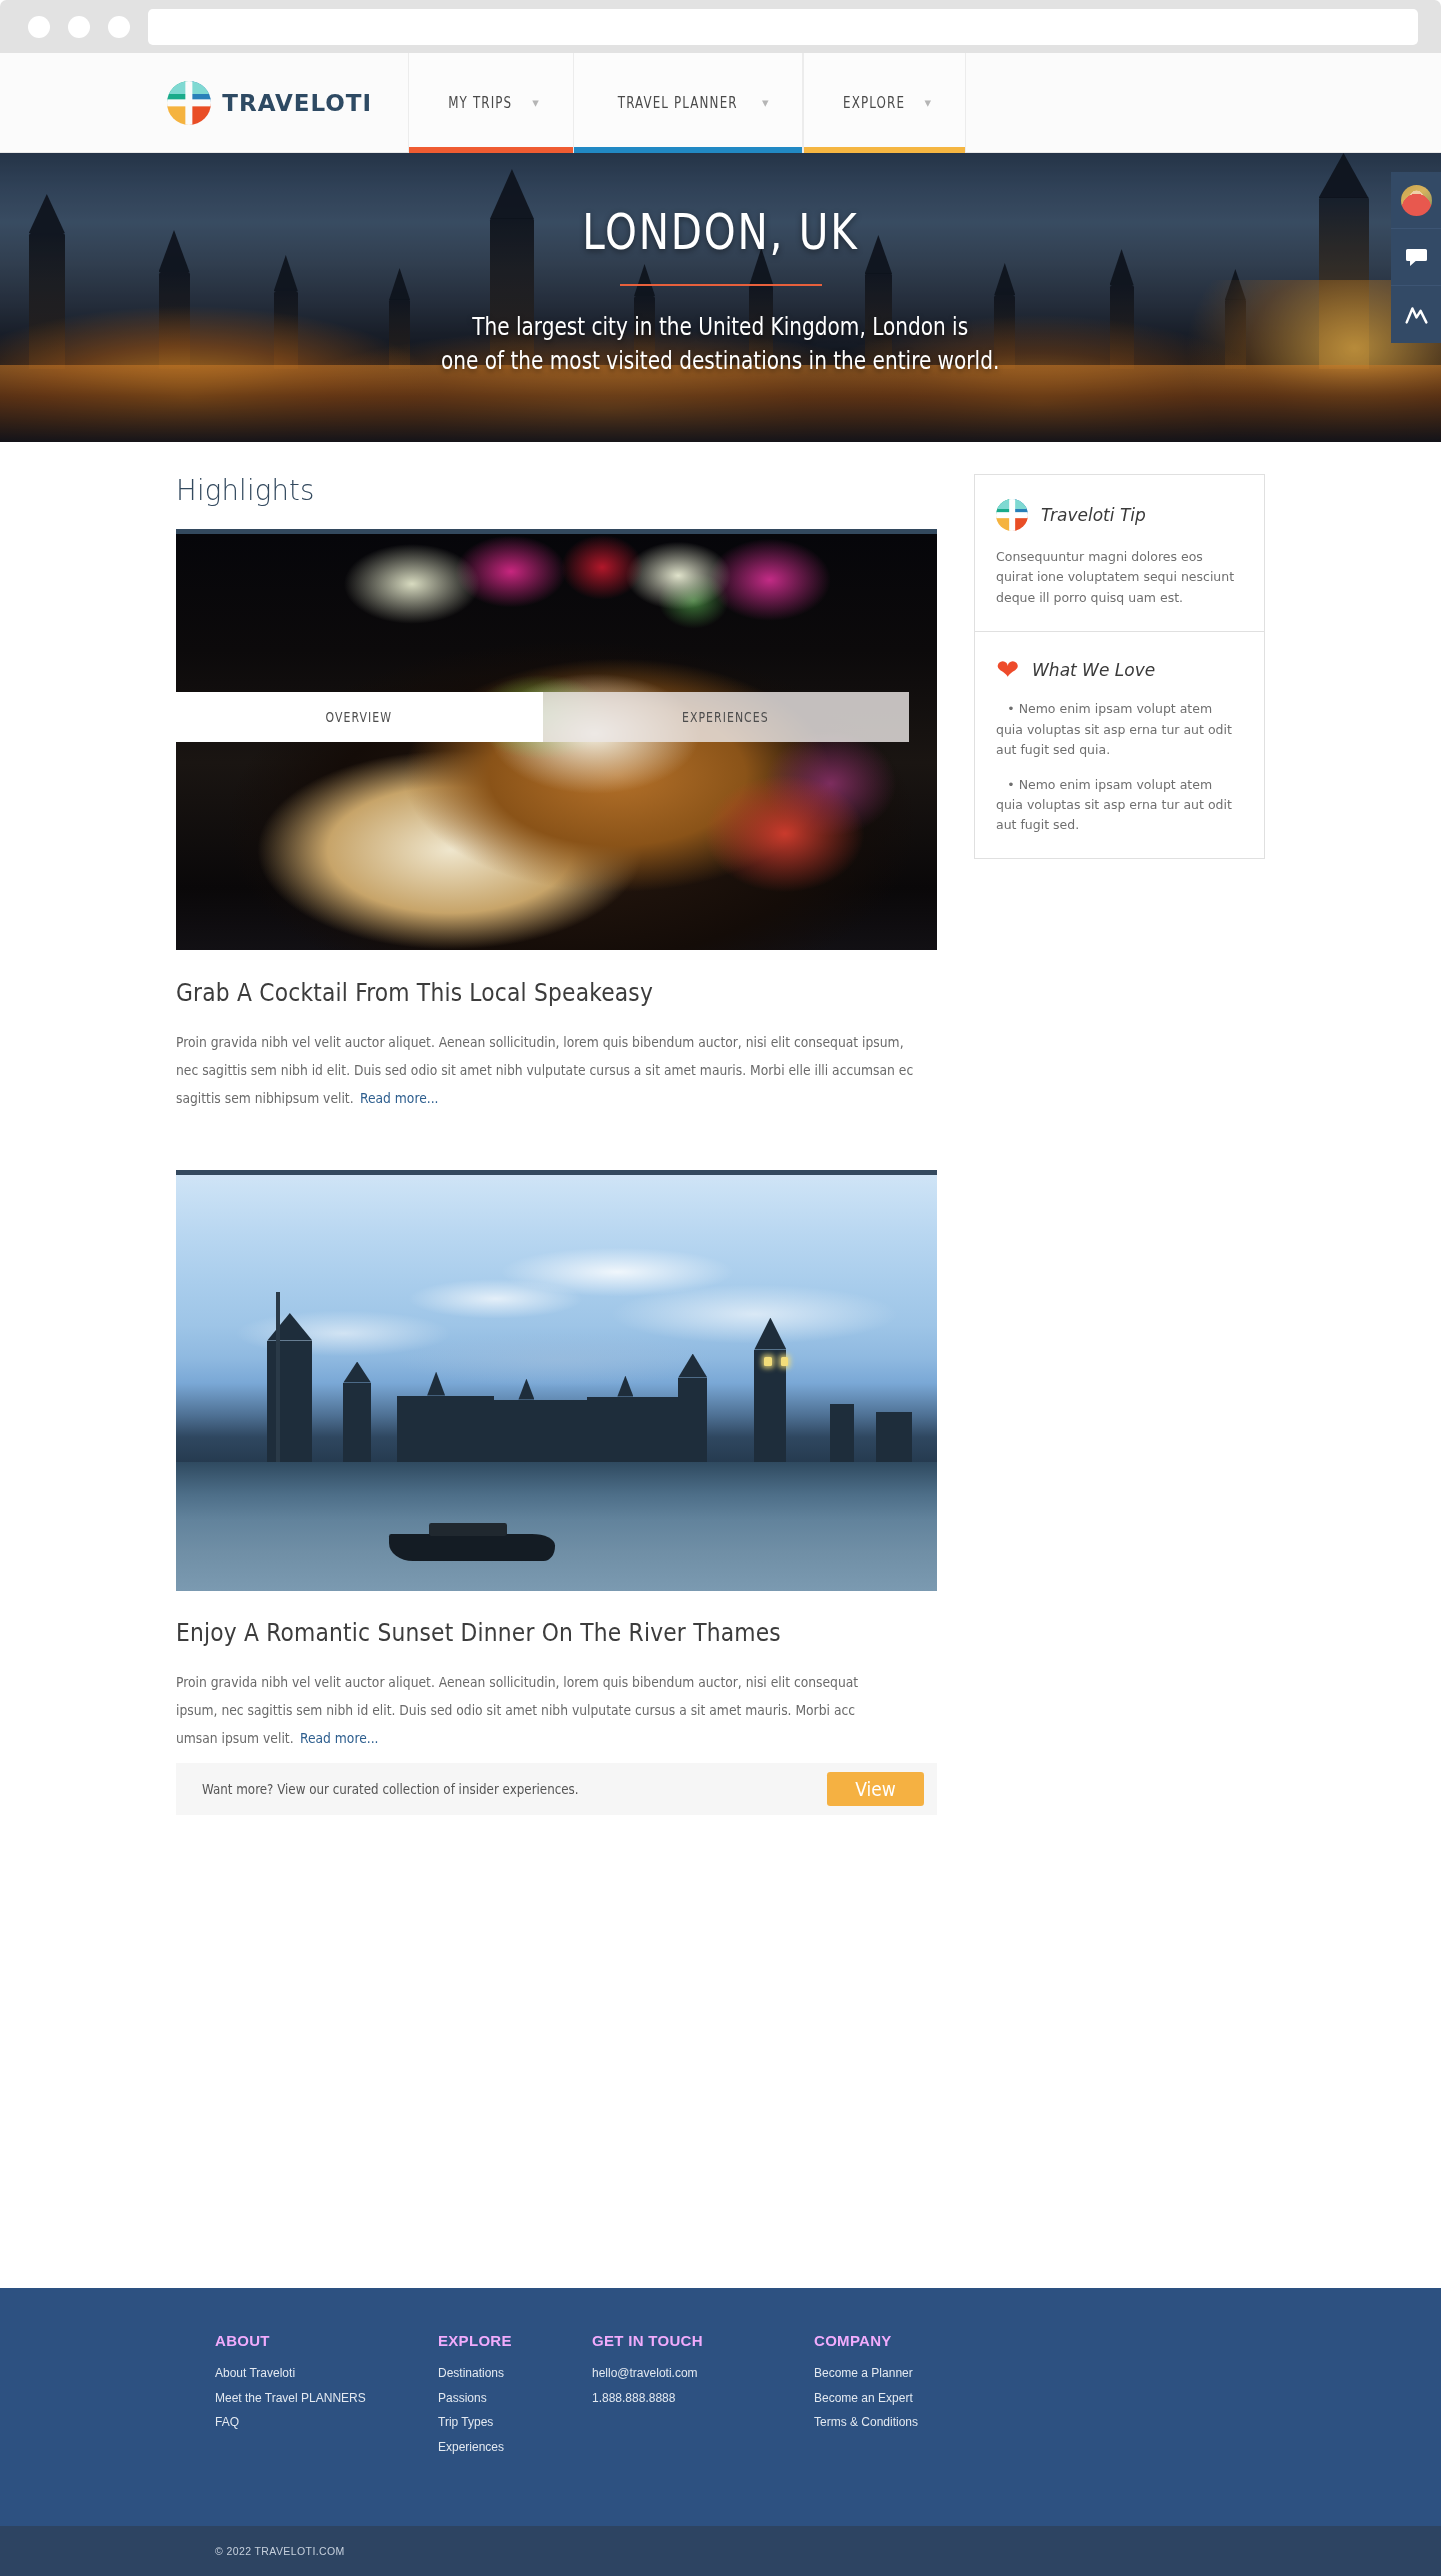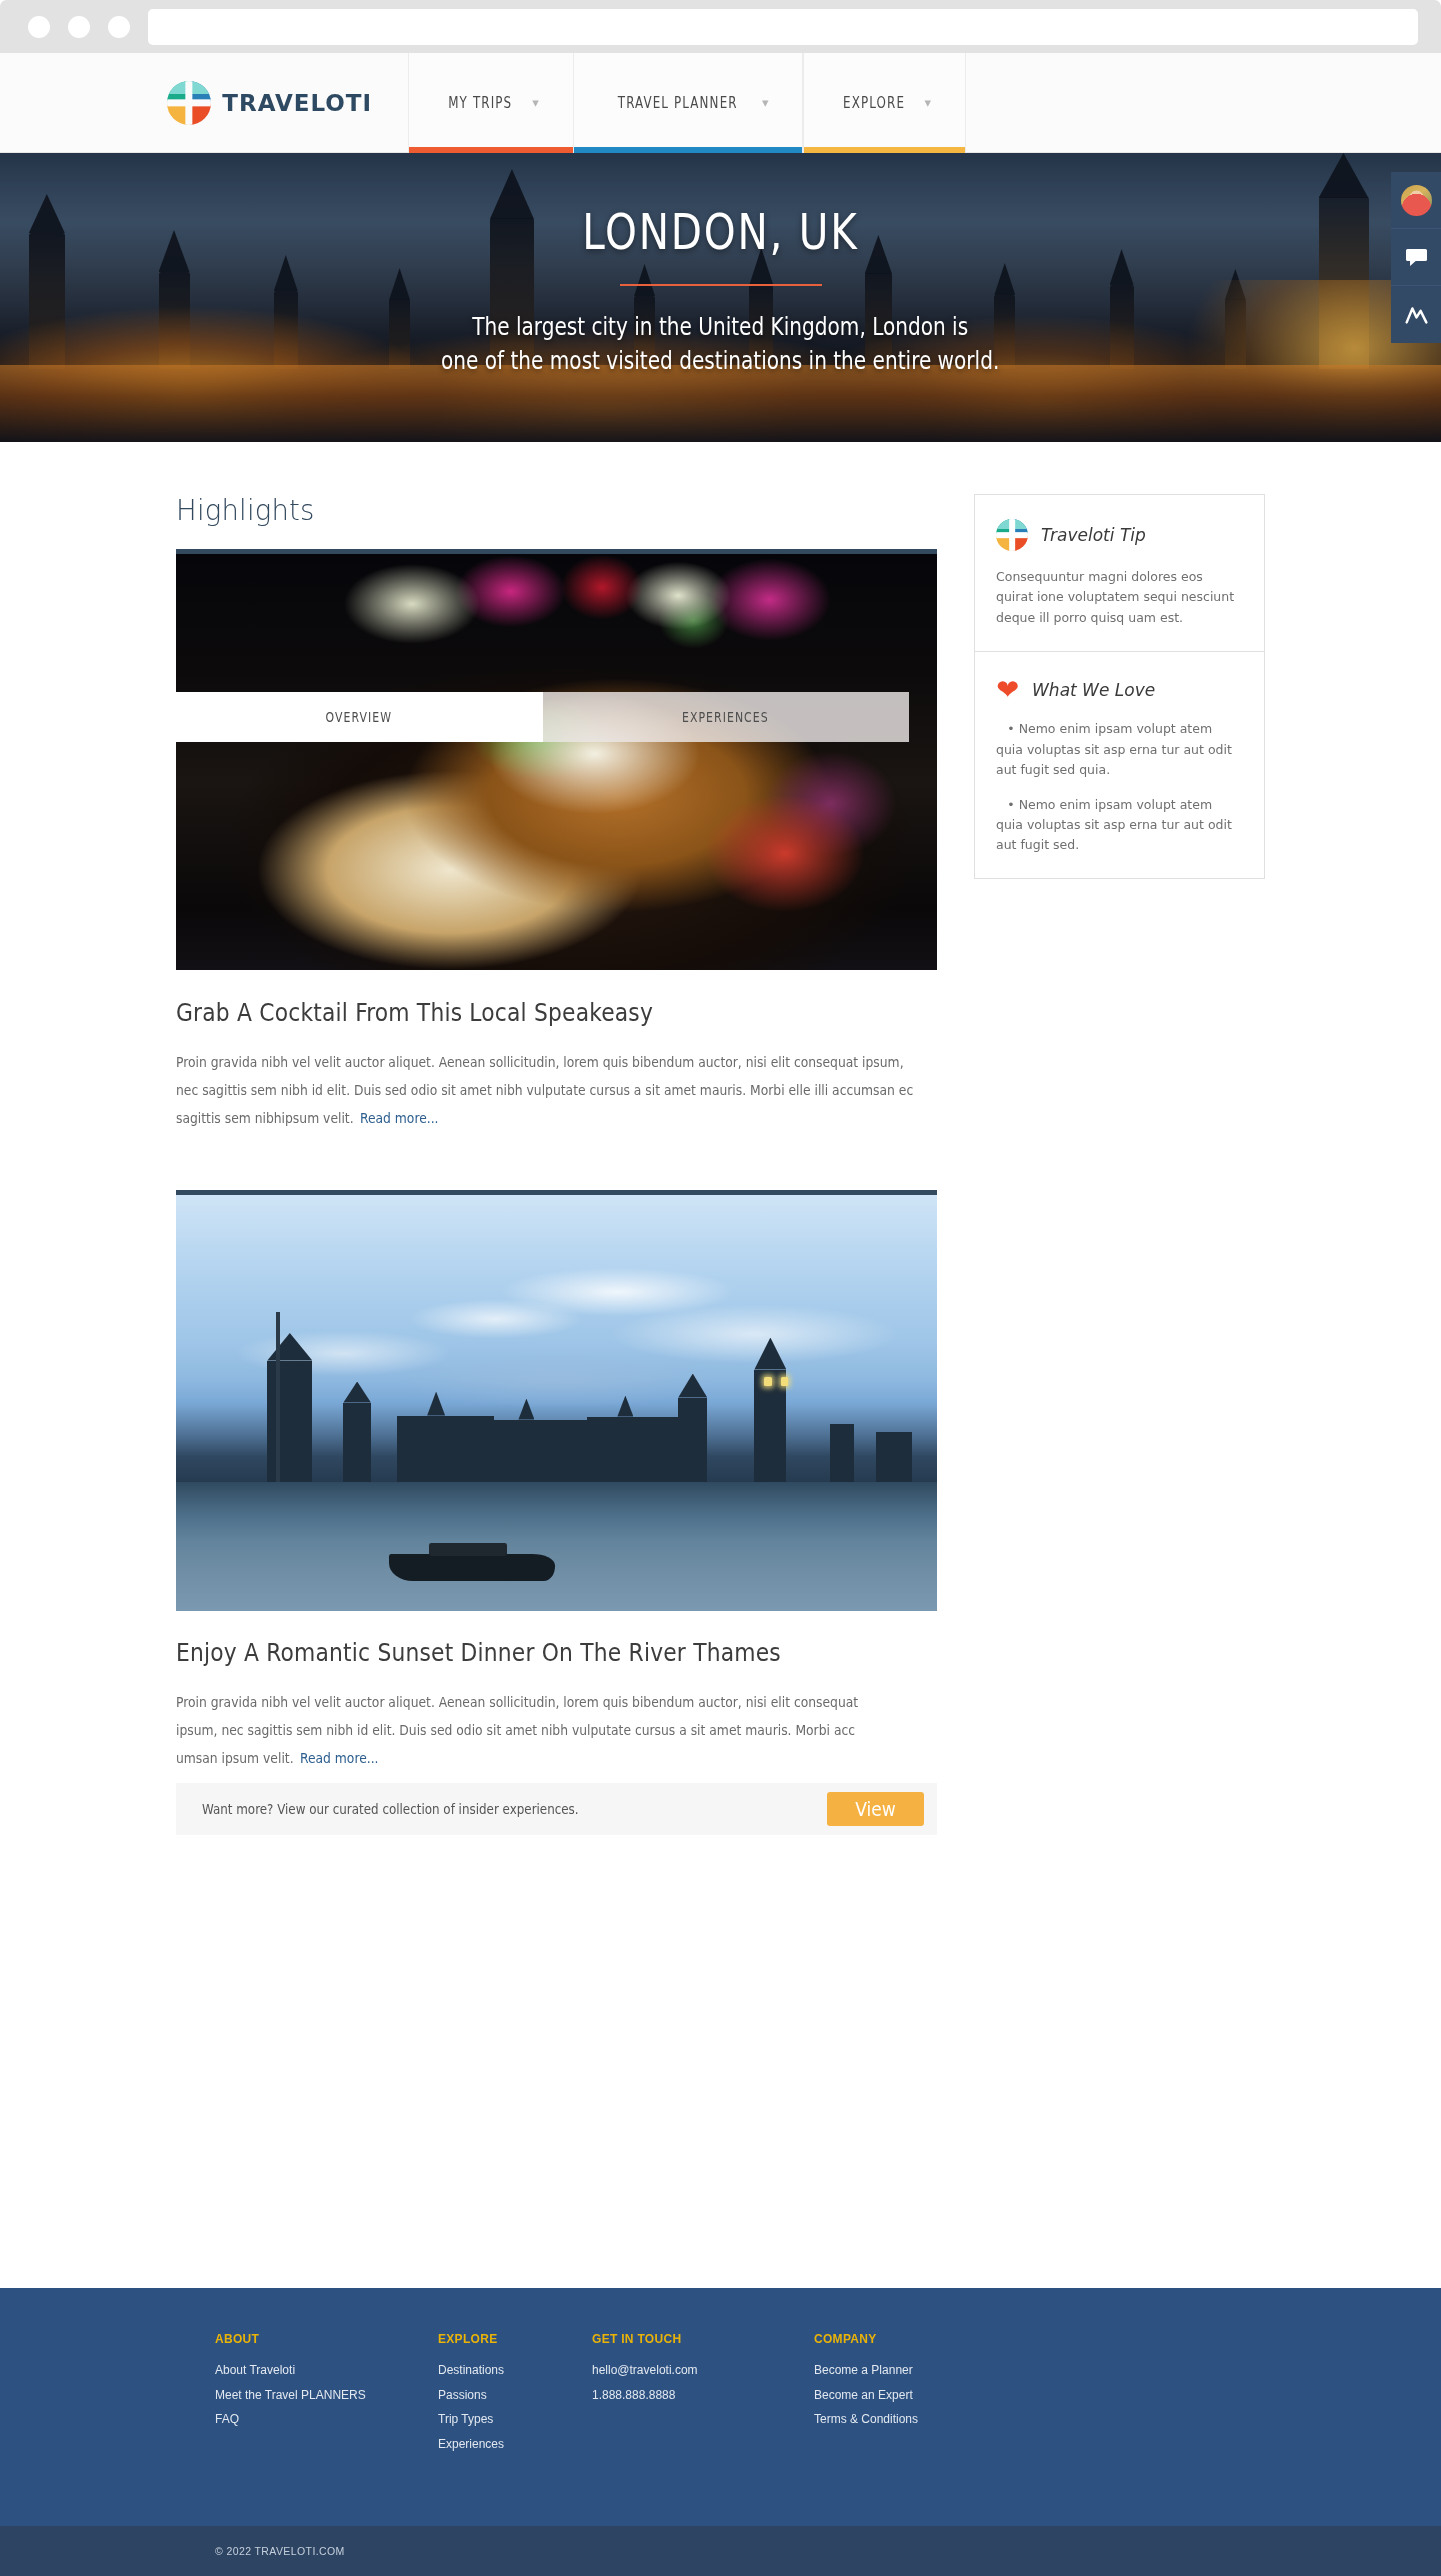--- a/index.html
+++ b/index.html
@@ -212,21 +212,21 @@
 
   
   .main {
     position: relative;
     background: #ffffff;
     padding: 0 0 0 0;
     min-height: 1587px;
   }
   .content {
     position: relative;
-    padding-top: 52px;
+    padding-top: 32px;
     padding-left: 176px;
     display: flex;
     gap: 37px;
   }
   .col-left { width: 761px; }
   .col-right { width: 291px; }
 
   .section-title {
     font-family: "DejaVu Sans", sans-serif;
     font-size: 27.5px; font-weight: 300; color: #33495e;
@@ -385,21 +385,21 @@
     gap: 0;
   }
   .fcol { }
   .fcol.c1 { width: 223px; }
   .fcol.c2 { width: 206px; }
   .fcol.c3 { width: 154px; }
   .fcol.c4 { width: 222px; }
   .fcol.c5 { width: 210px; }
   .fcol-head {
     font-family: "Liberation Sans", sans-serif;
-    font-size: 12px; font-weight: bold; color: #eab308;
+    font-size: 15px; font-weight: bold; color: #f0abfc;
     letter-spacing: 0.3px; margin-bottom: 17px;
   }
   .fcol-link {
     display: block;
     font-family: "Liberation Sans", sans-serif;
     font-size: 12px; color: #e3e9f1; text-decoration: none;
     margin-bottom: 10.5px; cursor: pointer;
   }
   .copyright-bar {
     position: absolute; left: 0; right: 0; bottom: 0; height: 50px;

